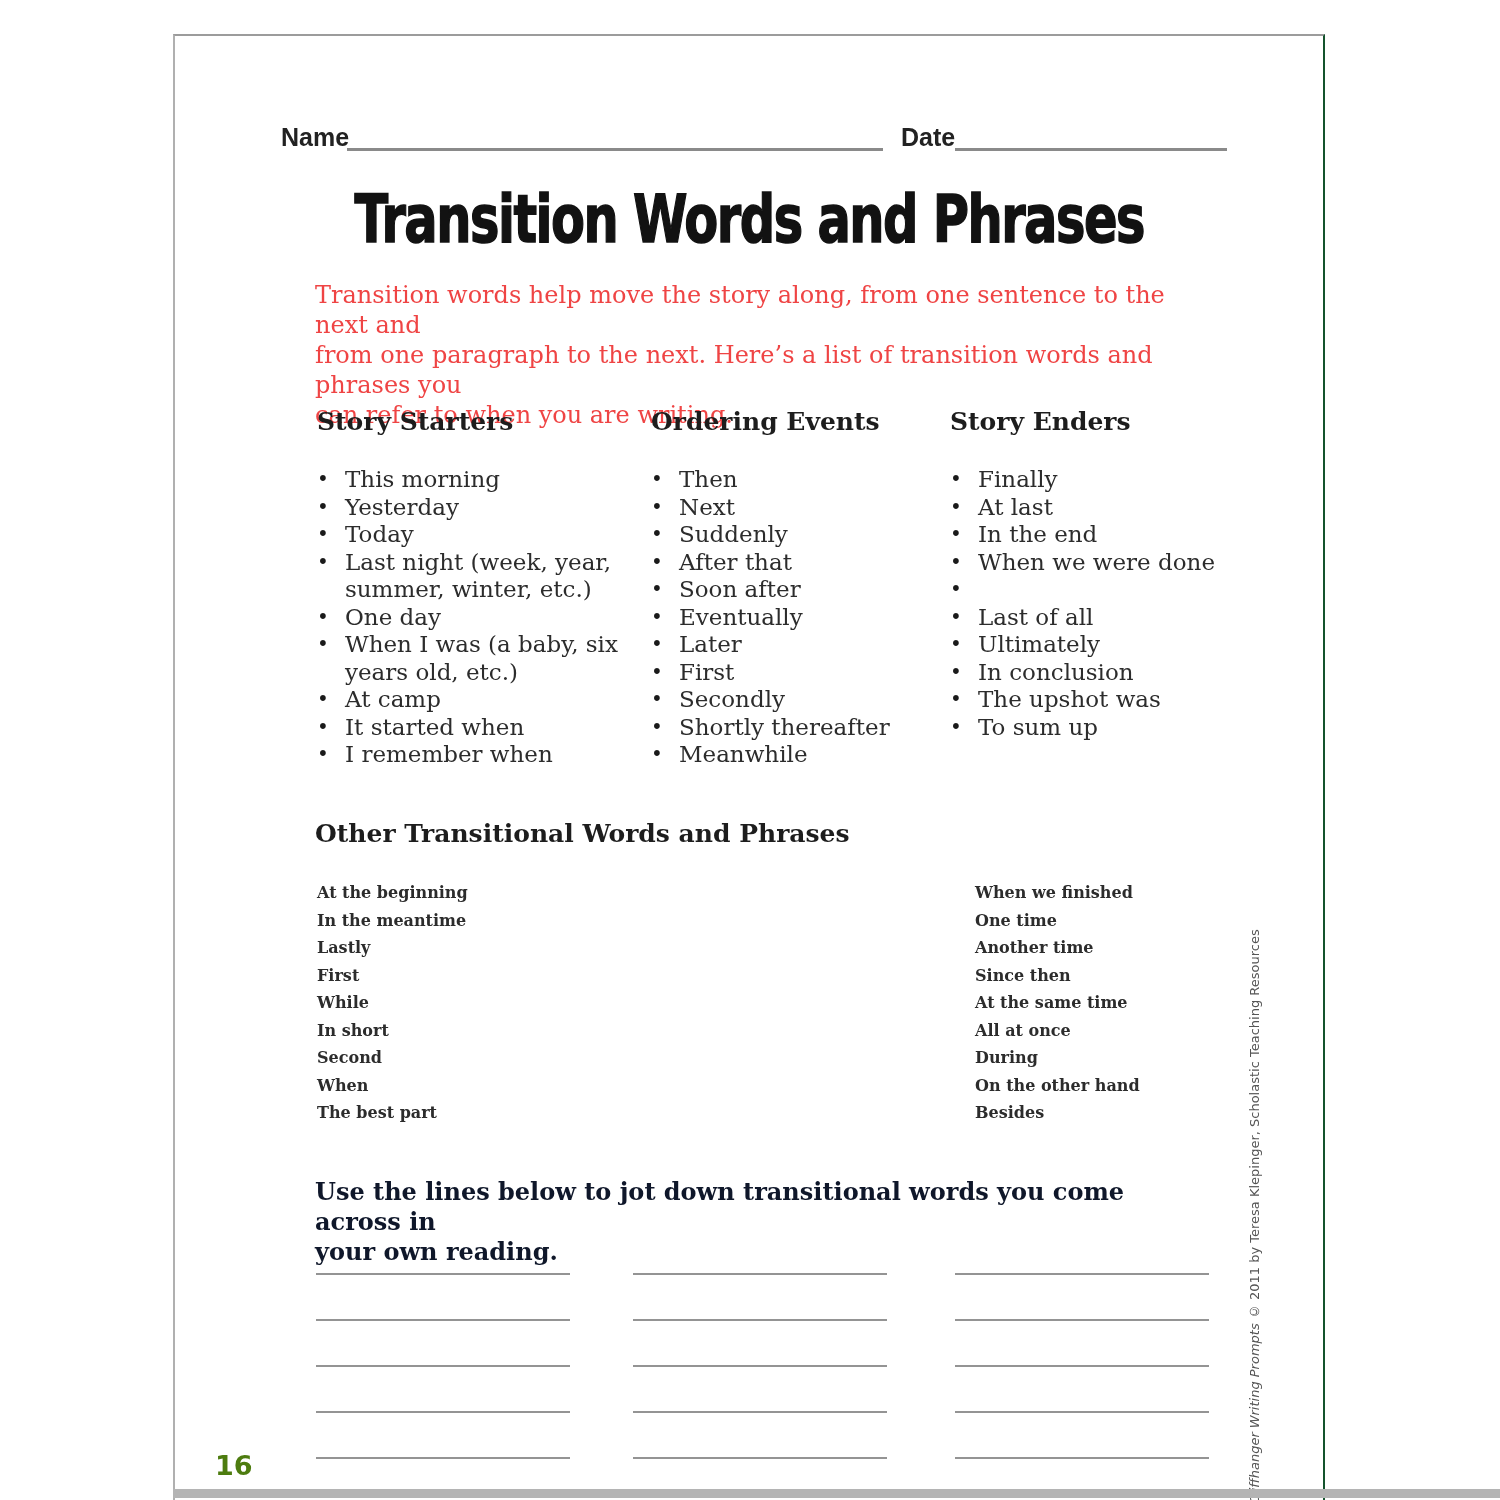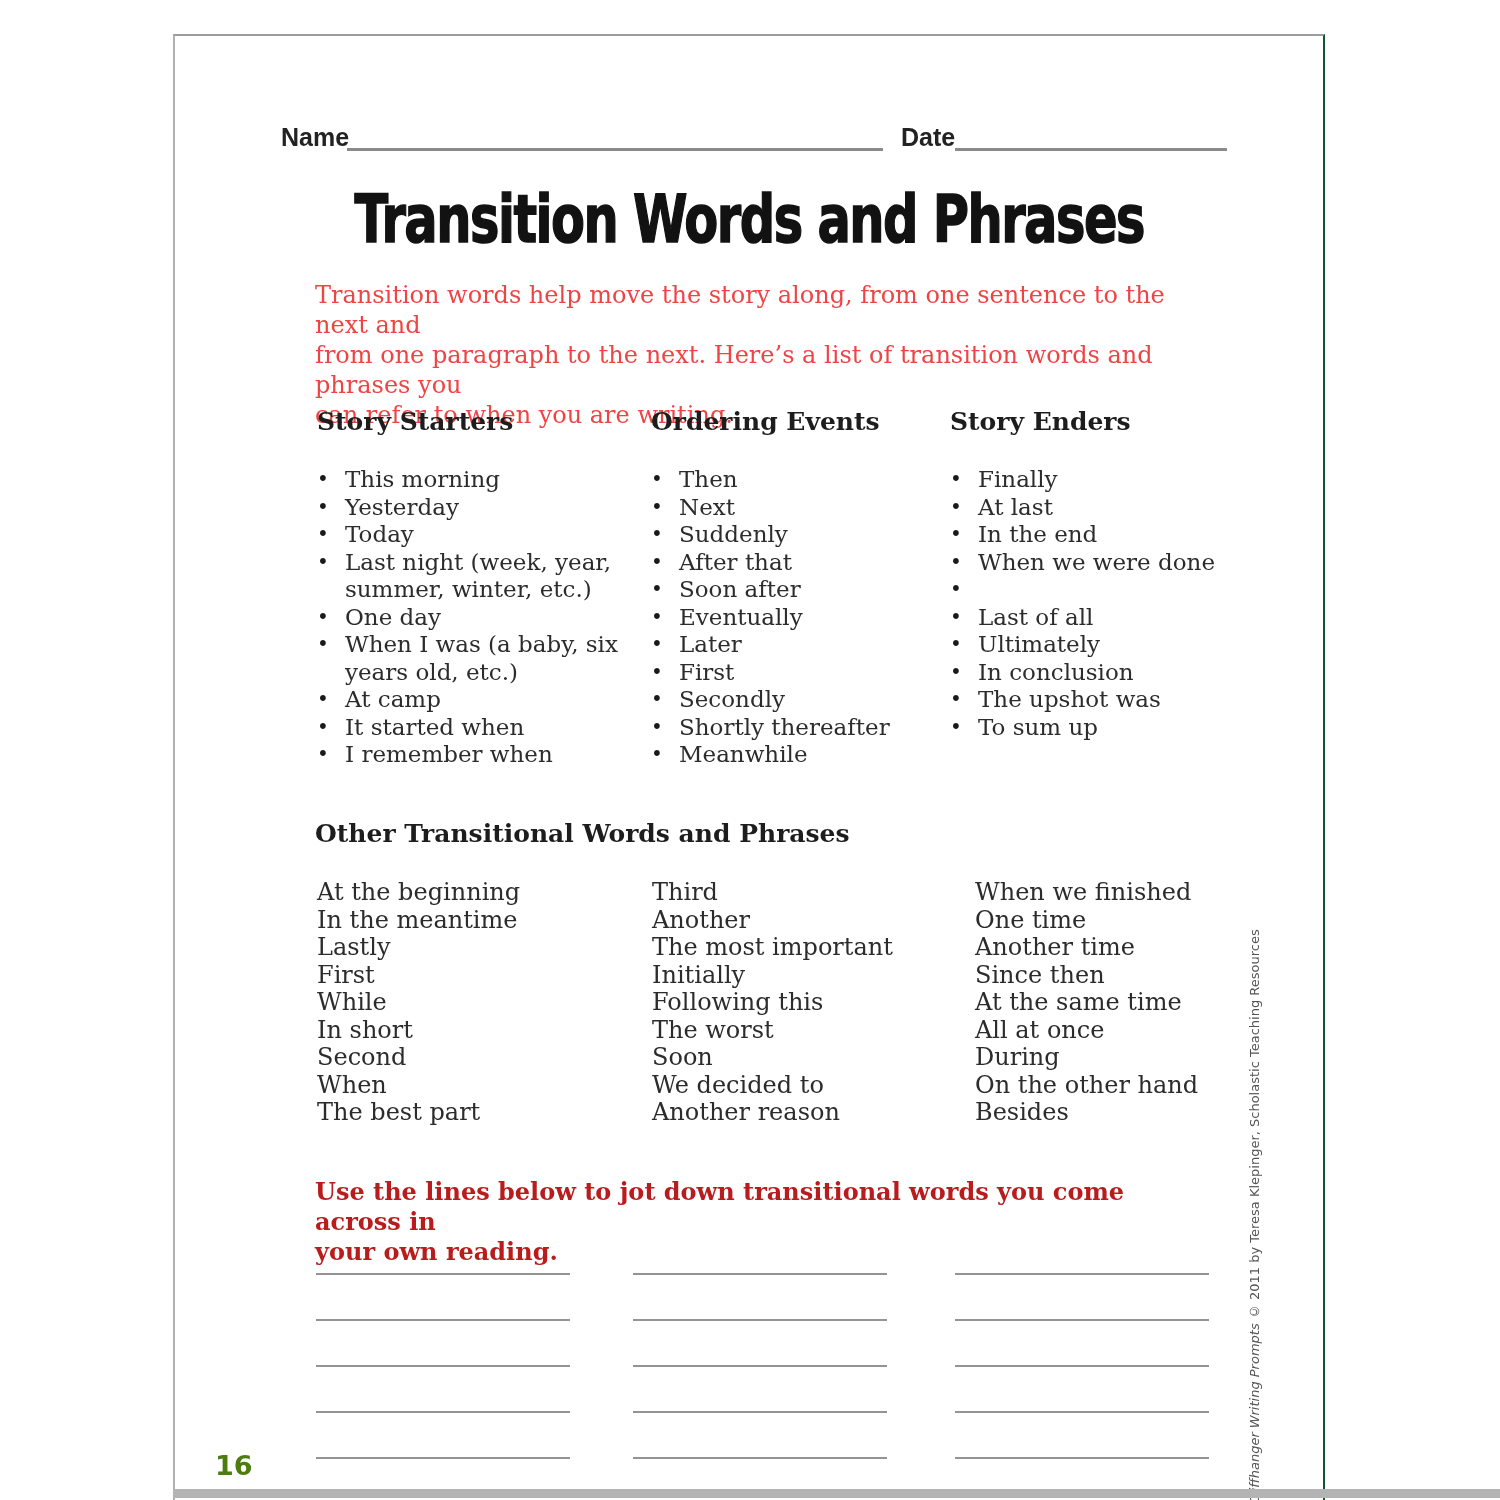--- a/index.html
+++ b/index.html
@@ -60,28 +60,28 @@
   .wl-heading{font-weight:bold;font-size:25px;line-height:28px;color:#1d1d1d;}
   .wl-list{margin:30px 0 0 0;padding:0;list-style:none;}
   .wl-item{display:flex;font-size:23px;line-height:27.5px;color:#2c2c2c;}
   .wl-bullet{flex:0 0 28px;font-size:20px;line-height:27.5px;color:#1a1a1a;}
   .wl-text{white-space:pre-line;}
   
   .other-heading{
     position:absolute;left:140px;top:784px;
     font-weight:bold;font-size:25px;line-height:28px;color:#1d1d1d;
   }
-  .ow-col{position:absolute;top:843px;font-size:24px;line-height:27.5px;color:#2c2c2c;}
+  .ow-col{position:absolute;top:843px;font-size:16px;line-height:27.5px;color:#2c2c2c;font-weight:bold;}
   .ow-col.c0{left:142px;width:320px;}
   .ow-col.c1{left:477px;width:320px;}
   .ow-col.c2{left:800px;width:320px;}
   
   .instruction{
     position:absolute;left:140px;top:1141px;width:900px;
-    font-weight:bold;font-size:24px;line-height:30px;color:#b91c1c;
+    font-weight:bold;font-size:24px;line-height:30px;color:#0f172a;
     white-space:pre-line;
   }
   .wr-col{position:absolute;top:1237px;}
   .wr-col.c0{left:141px;}
   .wr-col.c1{left:458px;}
   .wr-col.c2{left:780px;}
   .wr-line{width:254px;height:2px;background:#949494;margin-bottom:44px;}
   
   .page-number{
     position:absolute;left:40px;top:1414px;
@@ -257,31 +257,20 @@
       <div>At the beginning</div>
       <div>In the meantime</div>
       <div>Lastly</div>
       <div>First</div>
       <div>While</div>
       <div>In short</div>
       <div>Second</div>
       <div>When</div>
       <div>The best part</div>
     </div>
-  <div class="ow-col c1">
-      <div>Third</div>
-      <div>Another</div>
-      <div>The most important</div>
-      <div>Initially</div>
-      <div>Following this</div>
-      <div>The worst</div>
-      <div>Soon</div>
-      <div>We decided to</div>
-      <div>Another reason</div>
-    </div>
   <div class="ow-col c2">
       <div>When we finished</div>
       <div>One time</div>
       <div>Another time</div>
       <div>Since then</div>
       <div>At the same time</div>
       <div>All at once</div>
       <div>During</div>
       <div>On the other hand</div>
       <div>Besides</div>

